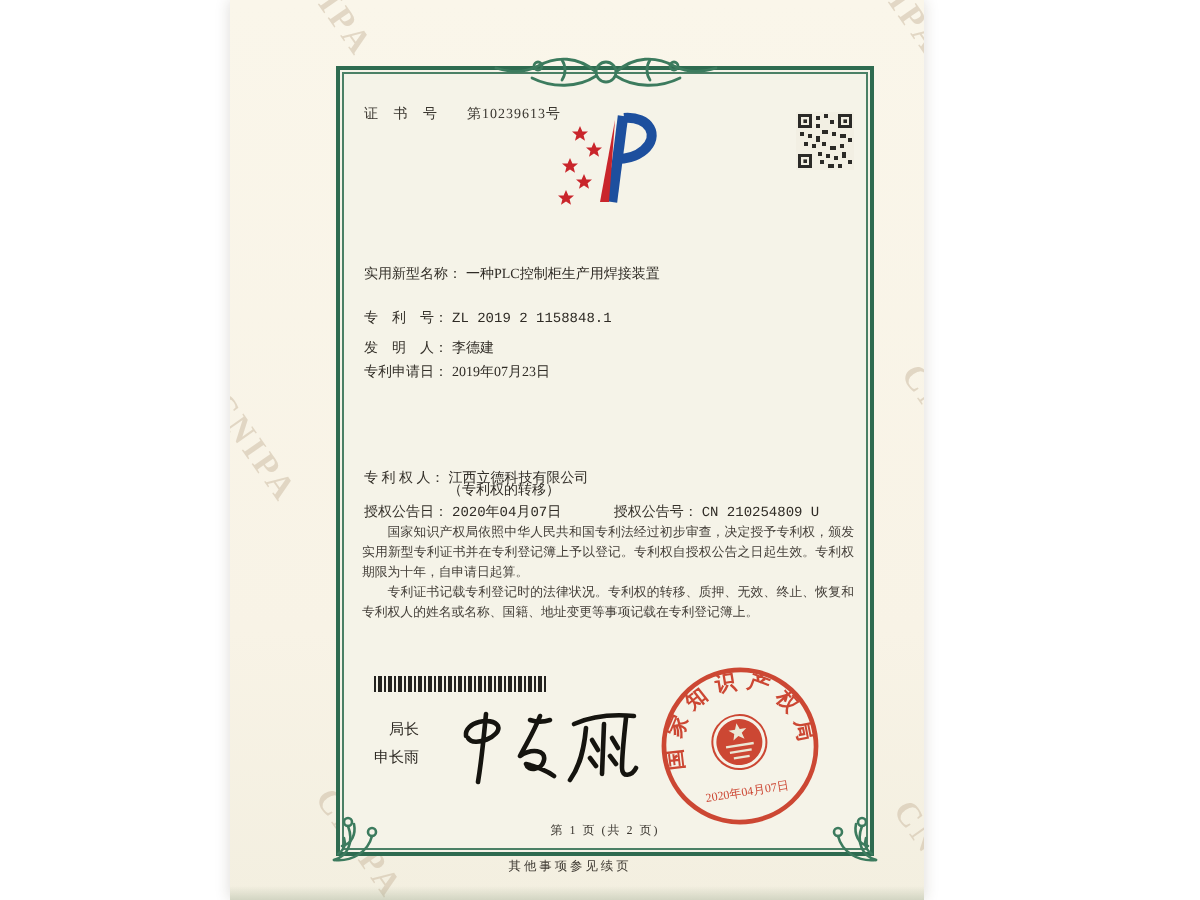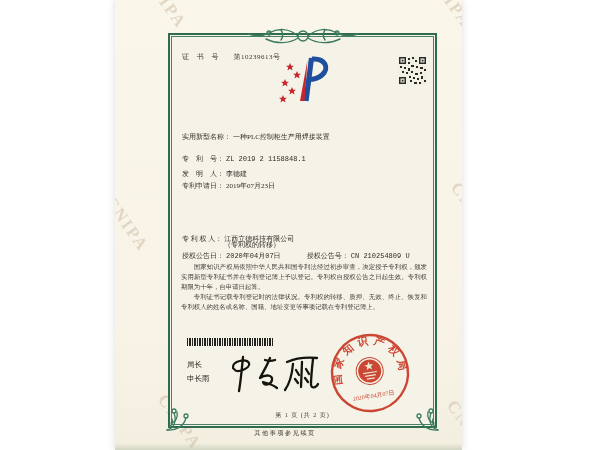--- a/index.html
+++ b/index.html
@@ -38,21 +38,21 @@
   .f-row .val{color:#2f2b25;margin-left:2px;}
   .addr2{position:absolute;left:54px;font-size:7px;color:#2f2b25;}
   .pair2{margin-left:22px;}
   
   .paras{position:absolute;left:11px;top:227px;width:246px;font-size:6.4px;line-height:1.56;
          color:#45403a;text-align:justify;}
   .paras p{margin:0;text-indent:2em;}
   
   .barcode{position:absolute;left:17px;top:303px;width:86px;height:8px;
            background:repeating-linear-gradient(90deg,#24221f 0 1px,transparent 1px 2px,#24221f 2px 4px,transparent 4px 5px);}
-  .signer{position:absolute;left:17px;top:325px;font-size:7.5px;color:#2c2822;line-height:1.2;}
+  .signer{position:absolute;left:17px;top:325px;font-size:7.5px;color:#2c2822;line-height:1.2;text-align:right;}
   .signer div{margin-bottom:5px;}
   .sig-svg{position:absolute;left:59px;top:318px;}
   .seal-svg{position:absolute;left:158px;top:296px;mix-blend-mode:multiply;}
   .pageinfo{position:absolute;left:0;top:376px;width:100%;text-align:center;
             font-size:6px;color:#3a362f;letter-spacing:1px;}
   .footnote{position:absolute;left:40px;top:429px;width:260px;text-align:center;
             font-size:6.2px;color:#3a362f;letter-spacing:1.5px;}
   svg{display:block;}
 </style>
 </head>

